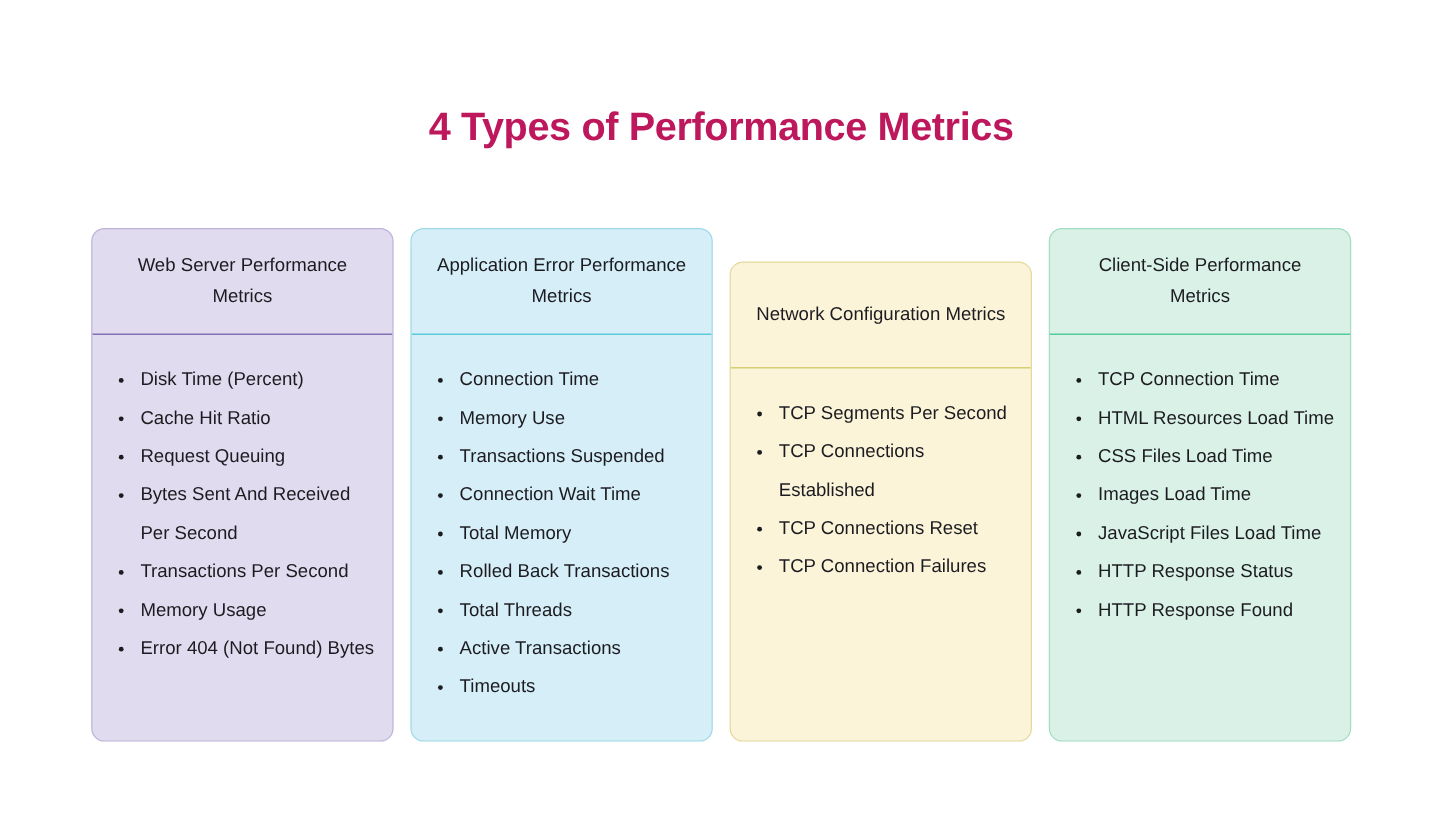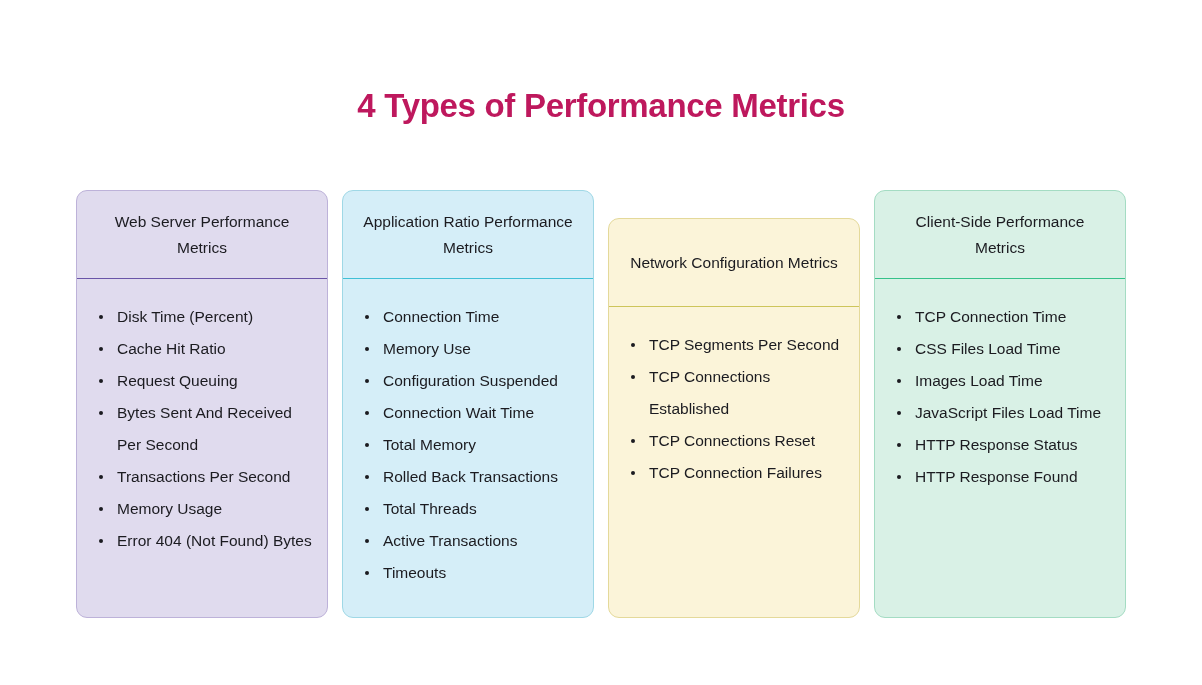--- a/index.html
+++ b/index.html
@@ -130,27 +130,27 @@
             <li class="metric-item"><span class="bullet"></span><span>Bytes Sent And Received Per Second</span></li>
             <li class="metric-item"><span class="bullet"></span><span>Transactions Per Second</span></li>
             <li class="metric-item"><span class="bullet"></span><span>Memory Usage</span></li>
             <li class="metric-item"><span class="bullet"></span><span>Error 404 (Not Found) Bytes</span></li>
           </ul>
       </div>
     </div>
 
     <div class="card" style="background: rgb(213, 238, 248); border-color: rgb(159, 216, 230);">
       <div class="card-header" style="border-bottom-color: rgb(63, 192, 214);">
-        <div class="card-header-text">Application Ratio Performance Metrics</div>
+        <div class="card-header-text">Application Error Performance Metrics</div>
       </div>
       <div class="card-body">
         <ul class="metric-list">
             <li class="metric-item"><span class="bullet"></span><span>Connection Time</span></li>
             <li class="metric-item"><span class="bullet"></span><span>Memory Use</span></li>
-            <li class="metric-item"><span class="bullet"></span><span>Configuration Suspended</span></li>
+            <li class="metric-item"><span class="bullet"></span><span>Transactions Suspended</span></li>
             <li class="metric-item"><span class="bullet"></span><span>Connection Wait Time</span></li>
             <li class="metric-item"><span class="bullet"></span><span>Total Memory</span></li>
             <li class="metric-item"><span class="bullet"></span><span>Rolled Back Transactions</span></li>
             <li class="metric-item"><span class="bullet"></span><span>Total Threads</span></li>
             <li class="metric-item"><span class="bullet"></span><span>Active Transactions</span></li>
             <li class="metric-item"><span class="bullet"></span><span>Timeouts</span></li>
           </ul>
       </div>
     </div>
 
@@ -168,20 +168,21 @@
       </div>
     </div>
 
     <div class="card" style="background: rgb(217, 241, 230); border-color: rgb(164, 220, 195);">
       <div class="card-header" style="border-bottom-color: rgb(53, 194, 138);">
         <div class="card-header-text">Client-Side Performance Metrics</div>
       </div>
       <div class="card-body">
         <ul class="metric-list">
             <li class="metric-item"><span class="bullet"></span><span>TCP Connection Time</span></li>
+            <li class="metric-item"><span class="bullet"></span><span>HTML Resources Load Time</span></li>
             <li class="metric-item"><span class="bullet"></span><span>CSS Files Load Time</span></li>
             <li class="metric-item"><span class="bullet"></span><span>Images Load Time</span></li>
             <li class="metric-item"><span class="bullet"></span><span>JavaScript Files Load Time</span></li>
             <li class="metric-item"><span class="bullet"></span><span>HTTP Response Status</span></li>
             <li class="metric-item"><span class="bullet"></span><span>HTTP Response Found</span></li>
           </ul>
       </div>
     </div>
 
   </div>

